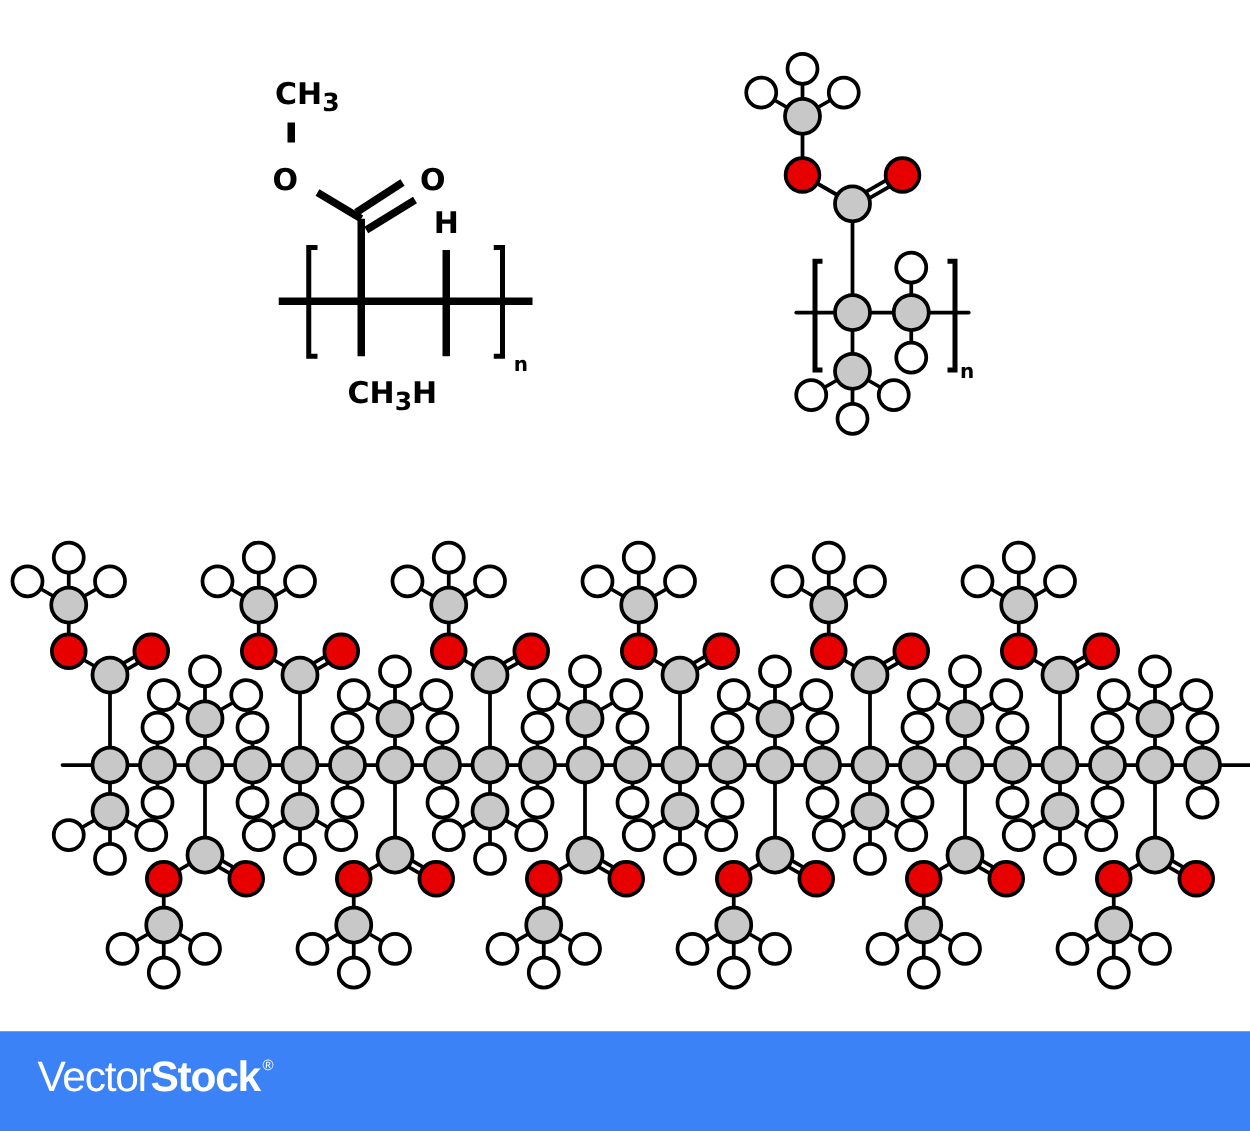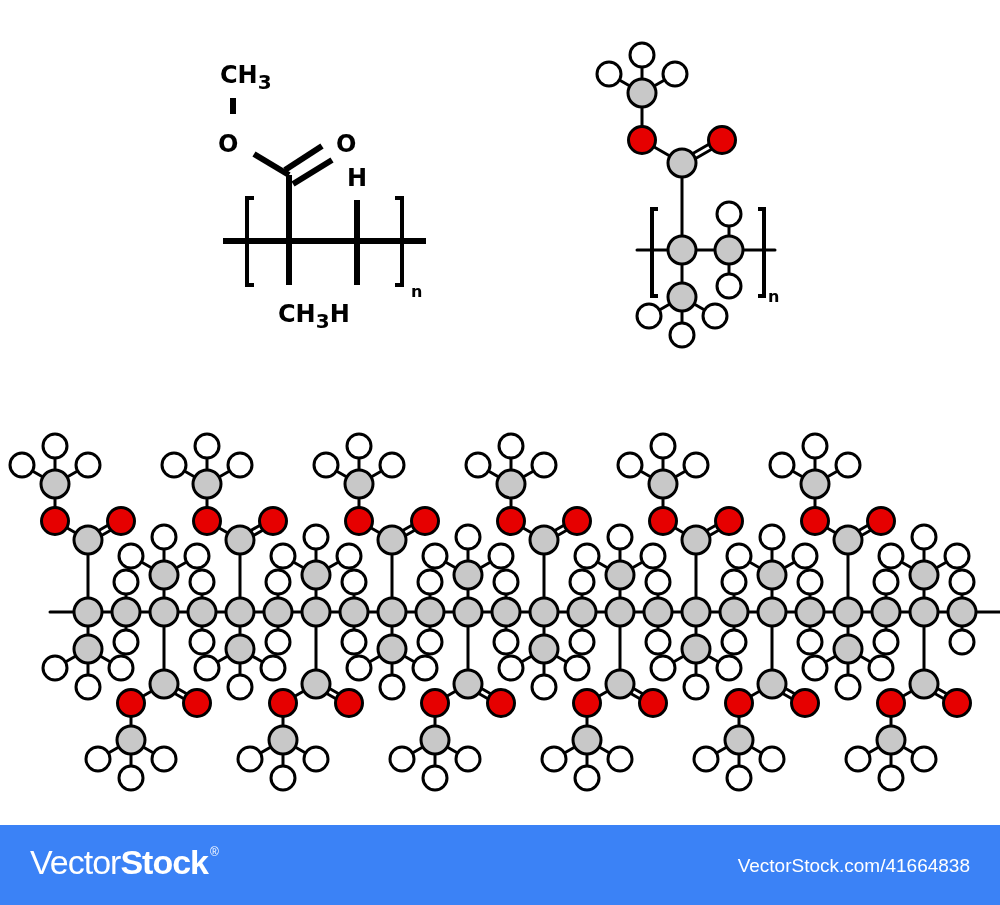--- a/index.html
+++ b/index.html
@@ -436,14 +436,13 @@
         <circle cx="924" cy="612" r="14" fill="#c8c8c8" class="atom"></circle>
         <circle cx="962" cy="582" r="12" fill="#ffffff" class="atom"></circle>
         <circle cx="962" cy="642" r="12" fill="#ffffff" class="atom"></circle>
         <circle cx="962" cy="612" r="14" fill="#c8c8c8" class="atom"></circle>
       </g>
     </g>
 </svg>
 
 <div id="footer">
   <div id="brand"><span class="light">Vector</span><span class="bold">Stock</span><sup>®</sup></div>
-  <div id="imgid">VectorStock.com/41664838</div>
 </div>
 
 </body></html>

